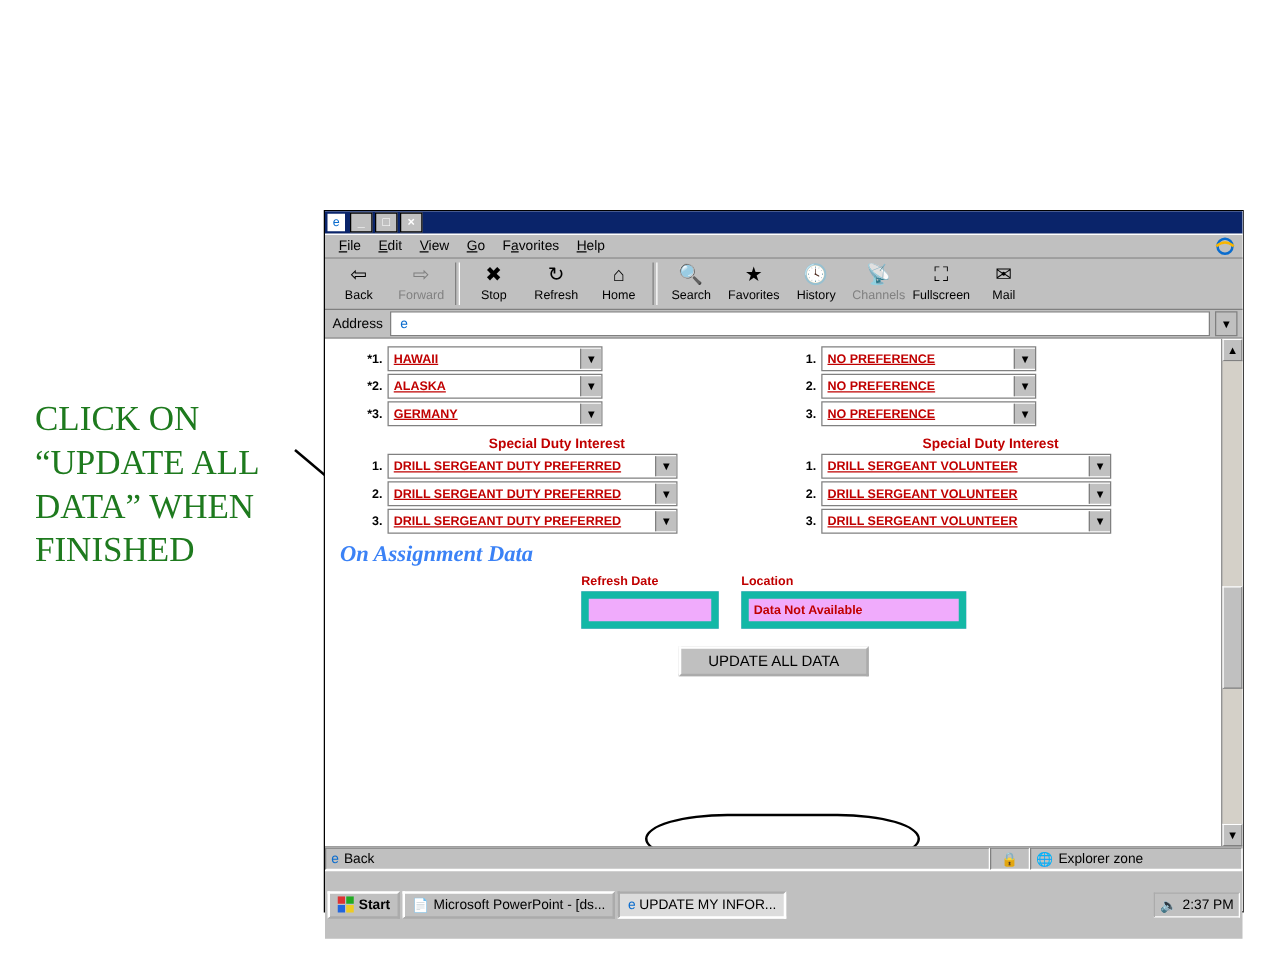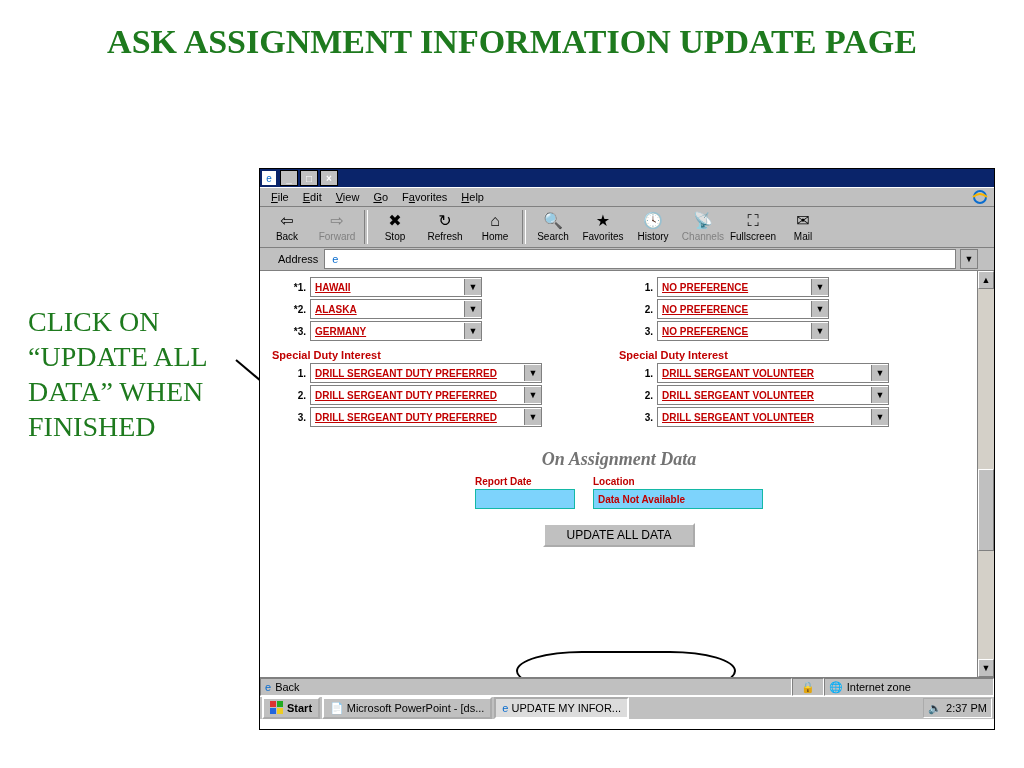--- a/index.html
+++ b/index.html
@@ -1,88 +1,87 @@
 <!DOCTYPE html>
 <html><head>
 <meta charset="utf-8">
 <style>
   
   body { margin:0; width:1024px; height:768px; font-family:"Times New Roman", serif; background:#fff; position:relative; }
   .slide-title { position:absolute; left:0; right:0; top:22px; text-align:center; font-size:34px; font-weight:bold; color:#1e7a1e; font-family:"Times New Roman", serif; line-height:1.15; }
-  .slide-note  { position:absolute; left:28px; top:304px; width:200px; font-size:28px; color:#1e7a1e; font-family:"Times New Roman", serif; line-height:1.25; }
+  .slide-note  { position:absolute; left:28px; top:318px; width:200px; font-size:28px; color:#1e7a1e; font-family:"Times New Roman", serif; line-height:1.25; }
 
   
   .arrow { position:absolute; left:228px; top:352px; width:330px; height:280px; pointer-events:none; }
 
   
   .win { position:absolute; left:260px; top:169px; width:734px; height:560px; font-family:"MS Sans Serif", Tahoma, sans-serif; font-size:11px; box-shadow:0 0 0 1px #000; }
   .titlebar { height:18px; background:linear-gradient(#0a246a,#0a246a); color:#fff; display:flex; align-items:center; padding:0 2px; }
   .titlebar .tico { width:14px; height:14px; background:#fff; margin-right:4px; display:flex; align-items:center; justify-content:center; font-size:10px; color:#0a6cce; }
   .titlebar .ttxt { flex:1; font-weight:bold; }
   .winbtns { display:flex; gap:2px; }
   .winbtn { width:16px; height:14px; background:#c0c0c0; border:1px solid #000; display:flex; align-items:center; justify-content:center; font-family:Arial; font-size:10px; font-weight:bold; }
   .menubar { height:18px; background:#c0c0c0; border-top:1px solid #fff; border-bottom:1px solid #808080; display:flex; align-items:center; padding:0 4px; }
   .menuitem { padding:0 7px; }
   .menuitem u { text-decoration:underline; }
   .menubar .ielogo { margin-left:auto; width:20px; height:16px; display:flex; align-items:center; justify-content:center; }
   .toolbar { height:40px; background:#c0c0c0; border-bottom:1px solid #808080; display:flex; align-items:center; padding:0 2px; }
   .tbtn { width:50px; height:38px; display:flex; flex-direction:column; align-items:center; justify-content:center; font-size:10px; color:#000; }
   .tbtn.disabled { color:#808080; }
   .tbtn .tico { font-size:16px; line-height:16px; height:18px; }
   .tsep { width:2px; height:34px; border-left:1px solid #808080; border-right:1px solid #fff; margin:0 2px; }
-  .addrbar { height:22px; background:#c0c0c0; border-bottom:1px solid #808080; display:flex; align-items:center; padding:0 16px; gap:4px; }
+  .addrbar { height:22px; background:#c0c0c0; border-bottom:1px solid #808080; display:flex; align-items:center; padding:0 4px; gap:4px; }
   .addrbar .lbl { padding:0 2px; }
   .addrinput { flex:1; height:18px; background:#fff; border:1px solid #808080; display:flex; align-items:center; padding:0 3px; gap:4px; font-size:11px; overflow:hidden; white-space:nowrap; }
   .addrinput .pico { width:14px; height:14px; display:flex; align-items:center; justify-content:center; color:#0a6cce; }
   .addrdrop { width:16px; height:18px; background:#c0c0c0; border:1px solid #808080; display:flex; align-items:center; justify-content:center; font-size:9px; }
 
   
   .page { height:406px; background:#fff; border-bottom:1px solid #808080; position:relative; overflow:hidden; }
   .scrollbar { position:absolute; right:0; top:0; width:16px; height:100%; background:#c0c0c0; border-left:1px solid #808080; display:flex; flex-direction:column; }
   .sbtn { height:16px; background:#c0c0c0; border:1px solid #fff; border-right-color:#808080; border-bottom-color:#808080; display:flex; align-items:center; justify-content:center; font-size:9px; }
   .strack { flex:1; background:#d4d0c8; position:relative; }
   .sthumb { position:absolute; left:0; right:0; height:80px; top:180px; background:#c0c0c0; border:1px solid #fff; border-right-color:#808080; border-bottom-color:#808080; }
 
   
   .pc { position:absolute; left:0; right:16px; top:0; padding:4px 12px 0 12px; font-family:Verdana, Arial, sans-serif; font-size:10px; }
   .row { display:flex; }
   .col { flex:1; }
-  .sectitle-small { color:#c00000; font-weight:bold; font-size:11px; margin:6px 0 2px 0; }
+  .sectitle-small { color:#c00000; font-weight:bold; font-size:11px; text-align:center; margin:6px 0 2px 0; }
   .triplet { display:flex; align-items:center; margin:2px 0; }
   .idx { width:34px; text-align:right; padding-right:4px; color:#000; font-weight:bold; }
   .sel { width:170px; height:18px; border:1px solid #808080; background:#fff; display:flex; align-items:center; }
   .sel .val { flex:1; padding:0 4px; color:#c00000; font-weight:bold; text-decoration:underline; overflow:hidden; white-space:nowrap; }
   .sel .dd  { width:16px; height:16px; background:#c0c0c0; border-left:1px solid #808080; display:flex; align-items:center; justify-content:center; font-size:9px; }
-  .oad-title { color:#737373; font-family:"Times New Roman", serif; font-weight:bold; font-style:italic; font-size:18px; text-align:center; margin-top:20px; }
+  .oad-title { color:#3b82f6; font-family:"Times New Roman", serif; font-weight:bold; font-style:italic; font-size:18px; text-align:left; margin-top:4px; }
   .oad-sub  { color:#000; font-weight:bold; font-size:11px; text-align:center; }
   .oad-row  { display:flex; justify-content:center; gap:18px; margin-top:6px; align-items:flex-end; }
   .oad-col  { display:flex; flex-direction:column; }
   .oad-lbl  { color:#c00000; font-weight:bold; font-size:10px; margin-bottom:2px; }
-  .oad-field{ width:160px; height:18px; border:1px solid #14b8a6; background:#7dd3fc; color:#c00000; font-weight:bold; padding:0 4px; display:flex; align-items:center; }
+  .oad-field{ width:160px; height:18px; border:6px solid #14b8a6; background:#f0abfc; color:#c00000; font-weight:bold; padding:0 4px; display:flex; align-items:center; }
   .update-wrap { text-align:center; margin-top:14px; }
   .update-btn { display:inline-block; padding:3px 22px; background:#c0c0c0; border:2px outset #fff; font-family:Arial; font-size:12px; }
   .callout-oval { position:absolute; left:256px; top:380px; width:216px; height:36px; border:2px solid #000; border-radius:60%/100%; pointer-events:none; }
 
   
   .statusbar { height:18px; background:#c0c0c0; display:flex; align-items:center; font-size:11px; }
   .spanel { height:16px; border:1px solid #808080; border-top-color:#808080; border-left-color:#808080; border-right-color:#fff; border-bottom-color:#fff; display:flex; align-items:center; padding:0 4px; gap:4px; }
   .spanel.grow { flex:1; }
 
   
-  .taskbar { height:22px; background:#c0c0c0; border-top:1px solid #fff; display:flex; align-items:center; padding:0 2px; gap:2px; font-size:11px; }
+  .taskbar { height:22px; background:#c0c0c0; border-top:1px solid #fff; display:flex; align-items:center; padding:16px 2px; gap:2px; font-size:11px; }
   .startbtn { height:18px; padding:0 6px; background:#c0c0c0; border:2px outset #fff; display:flex; align-items:center; gap:3px; font-weight:bold; }
   .taskbtn { height:18px; padding:0 6px; background:#c0c0c0; border:2px outset #fff; display:flex; align-items:center; gap:3px; max-width:160px; overflow:hidden; white-space:nowrap; }
   .taskbtn.active { border:2px inset #fff; background:#dcdcdc; }
   .tray { margin-left:auto; height:18px; border:1px inset #fff; display:flex; align-items:center; padding:0 4px; gap:4px; }
 </style>
 </head>
 <body>
 
 <div class="slide-title">
-  <div>ASK ASSIGNMENT INFORMATION UPDATE PAGE</div>
 </div>
 
 <div class="slide-note">CLICK ON “UPDATE ALL DATA” WHEN FINISHED</div>
 
 <svg class="arrow" viewBox="0 0 330 280">
   <line x1="8" y1="8" x2="300" y2="254" stroke="#000" stroke-width="2"></line>
   <polygon points="300,254 284,236 278,250" fill="#000"></polygon>
 </svg>
 
 <div class="win">
@@ -267,21 +266,21 @@
                 <span class="val">DRILL SERGEANT VOLUNTEER</span>
                 <span class="dd">▼</span>
               </div>
             </div>
         </div>
       </div>
 
       <div class="oad-title">On Assignment Data</div>
       <div class="oad-row">
         <div class="oad-col">
-          <span class="oad-lbl">Report Date</span>
+          <span class="oad-lbl">Refresh Date</span>
           <div class="oad-field" style="width:90px"></div>
         </div>
         <div class="oad-col">
           <span class="oad-lbl">Location</span>
           <div class="oad-field">Data Not Available</div>
         </div>
       </div>
 
       <div class="update-wrap">
         <span class="update-btn">UPDATE ALL DATA</span>
@@ -302,21 +301,21 @@
   <div class="statusbar">
     <div class="spanel grow">
       <span style="color:#0a6cce">e</span>
       <span>Back</span>
     </div>
     <div class="spanel" style="width:22px;justify-content:center">
         <span>🔒</span>
       </div>
     <div class="spanel" style="width:160px">
       <span>🌐</span>
-      <span>Internet zone</span>
+      <span>Explorer zone</span>
     </div>
   </div>
 
   <div class="taskbar">
     <div class="startbtn">
       <span style="display:inline-block;width:14px;height:14px">
         <svg width="14" height="14">
             <rect x="0" y="0" width="6" height="6" fill="#d33"></rect>
             <rect x="7" y="0" width="6" height="6" fill="#2a2"></rect>
             <rect x="0" y="7" width="6" height="6" fill="#26d"></rect>

